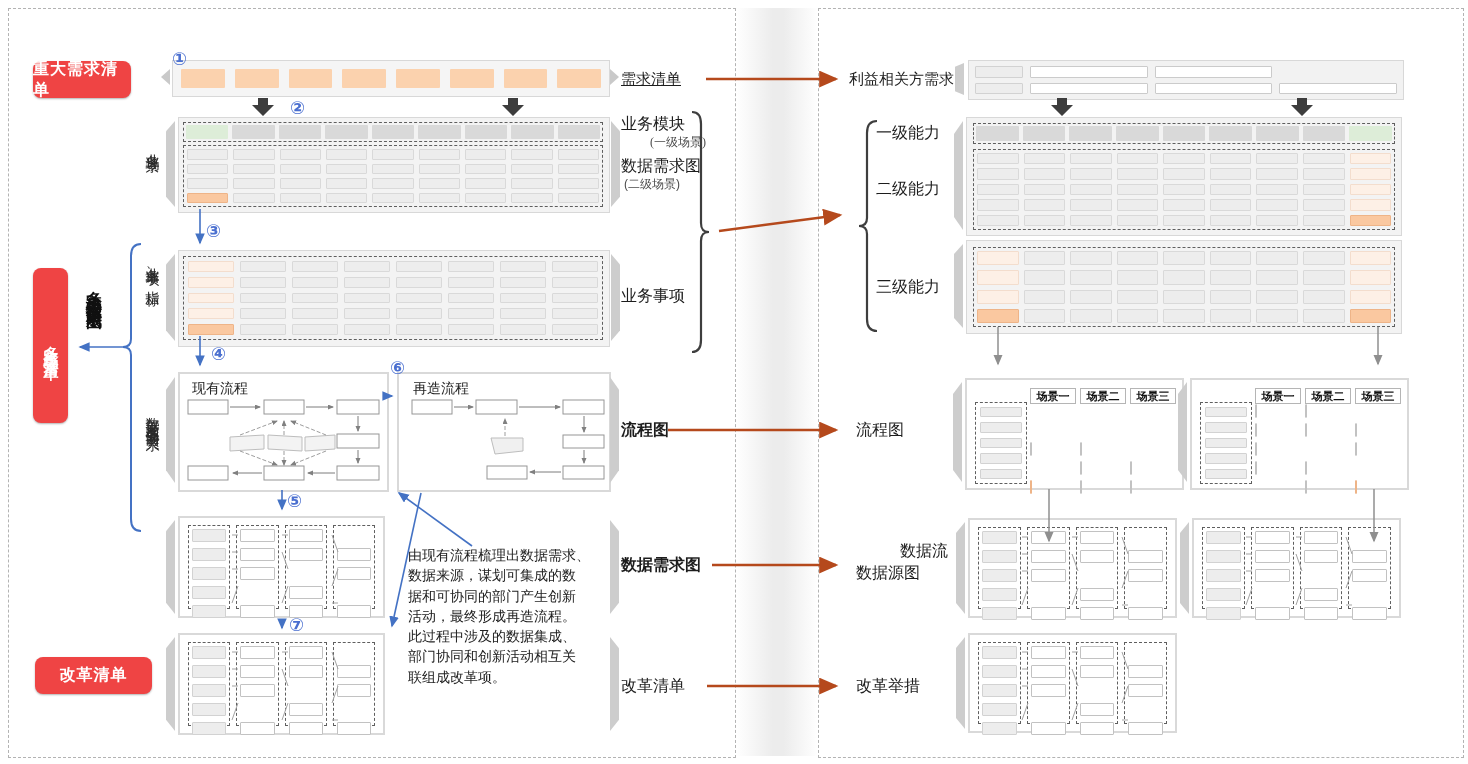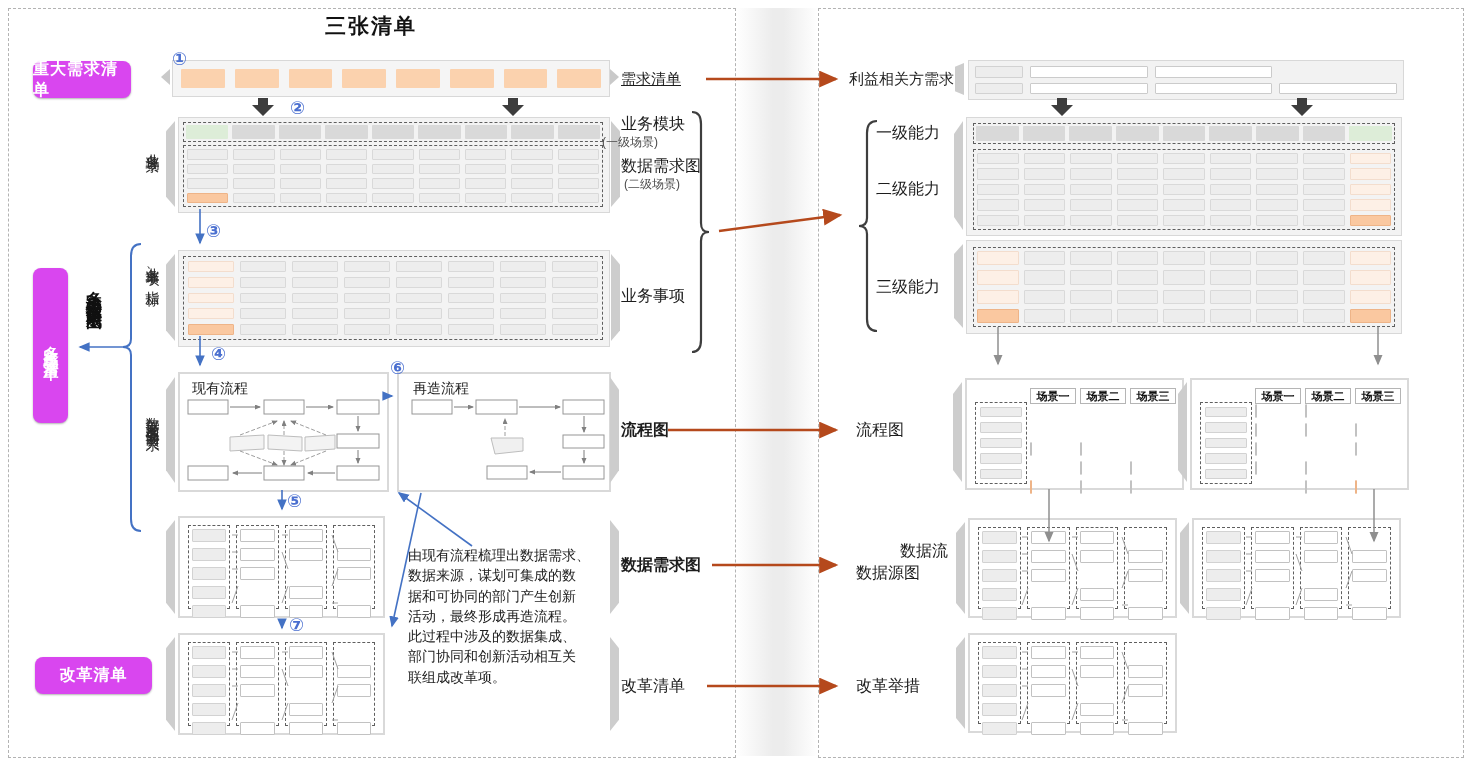--- a/index.html
+++ b/index.html
@@ -7,21 +7,21 @@
   #canvas{position:relative;width:1468px;height:764px;background:#fff;overflow:hidden;}
   .panel{position:absolute;border:1px dashed #b3b3b3;background:#fff;}
   .gapband{position:absolute;left:736px;top:8px;width:82px;height:748px;
     background:linear-gradient(90deg,#ffffff 0%,#ececec 45%,#ececec 58%,#ffffff 100%);}
   .ptitle{position:absolute;font-size:21px;font-weight:bold;color:#111;text-align:center;letter-spacing:2px;}
   .lbl{position:absolute;font-size:15px;color:#1d1d1d;white-space:nowrap;}
   .lbl.sm{font-size:12px;color:#4a4a4a;}
   .lbl.b{font-weight:bold;}
   .vtext{position:absolute;writing-mode:vertical-rl;font-size:14px;letter-spacing:2px;color:#2a2a2a;line-height:1;}
   .vtext.bold{font-size:16px;font-weight:bold;color:#101010;letter-spacing:3px;}
-  .btn{position:absolute;background:#d946ef;color:#fff;font-weight:bold;font-size:16px;
+  .btn{position:absolute;background:#ef4444;color:#fff;font-weight:bold;font-size:16px;
     border-radius:8px;display:flex;align-items:center;justify-content:center;
     box-shadow:0 1px 2px rgba(0,0,0,.3);letter-spacing:1px;}
   .btn.v{writing-mode:vertical-rl;letter-spacing:4px;font-size:15px;}
   .stepnum{position:absolute;color:#4a6fd0;font-size:18px;font-weight:bold;line-height:1;}
   .box-light{position:absolute;background:#f3f3f3;border:1px solid #d8d8d8;}
   .box-white{position:absolute;background:#fff;border:2px solid #d9d9d9;}
   .dashed{position:absolute;border:1px dashed #5f5f5f;}
   .grid{position:absolute;display:flex;flex-direction:column;}
   .grow{display:flex;flex:1;}
   .cell{flex:1;border-radius:1px;}
@@ -55,21 +55,20 @@
   #overlay{position:absolute;left:0;top:0;pointer-events:none;}
   .fsvg{position:absolute;left:0;top:0;}
 </style>
 </head>
 <body>
 
 <div id="canvas">
   <div class="gapband"></div>
 
   <div class="panel" style="left:8px;top:8px;width:726px;height:748px;"></div>
-  <div class="ptitle" style="left:8px;top:12px;width:726px;">三张清单</div>
 
   <div class="btn" style="left:33px;top:61px;width:98px;height:37px;">重大需求清单</div>
 
   <div class="box-light" style="left:172px;top:60px;width:436px;height:35px;background:#f5f5f5;">
     <div class="grid" style="inset: 8px; gap: 5px;">
         <div class="grow" style="gap: 10px;">
           <div class="cell c-O"></div>
           <div class="cell c-O"></div>
           <div class="cell c-O"></div>
           <div class="cell c-O"></div>
@@ -147,21 +146,21 @@
             <div class="cell c-b"></div>
             <div class="cell c-b"></div>
             <div class="cell c-b"></div>
           </div>
         </div>
     </div>
   </div>
   <div class="chev l" style="left:166px;top:121px;height:86px;"></div>
   <div class="chev r" style="left:611px;top:121px;height:86px;"></div>
   <div class="lbl" style="left:621px;top:114px;font-size:16px;">业务模块</div>
-  <div class="lbl sm" style="left:602px;top:134px;">(一级场景)</div>
+  <div class="lbl sm" style="left:650px;top:134px;font-family:Liberation Serif, serif;">(一级场景)</div>
   <div class="lbl" style="left:621px;top:156px;font-size:16px;">数据需求图</div>
   <div class="lbl sm" style="left:624px;top:176px;">(二级场景)</div>
   <div class="vtext" style="left:146px;top:142px;">业务场景</div>
   <span class="stepnum" style="left:206px;top:222px;">③</span>
 
   <div class="box-light" style="left:178px;top:250px;width:430px;height:95px;">
     <div class="dashed" style="left:4px;top:5px;width:418px;height:82px;">
       <div class="grid" style="inset: 4px; gap: 5px;">
           <div class="grow" style="gap: 6px;">
             <div class="cell c-p"></div>

